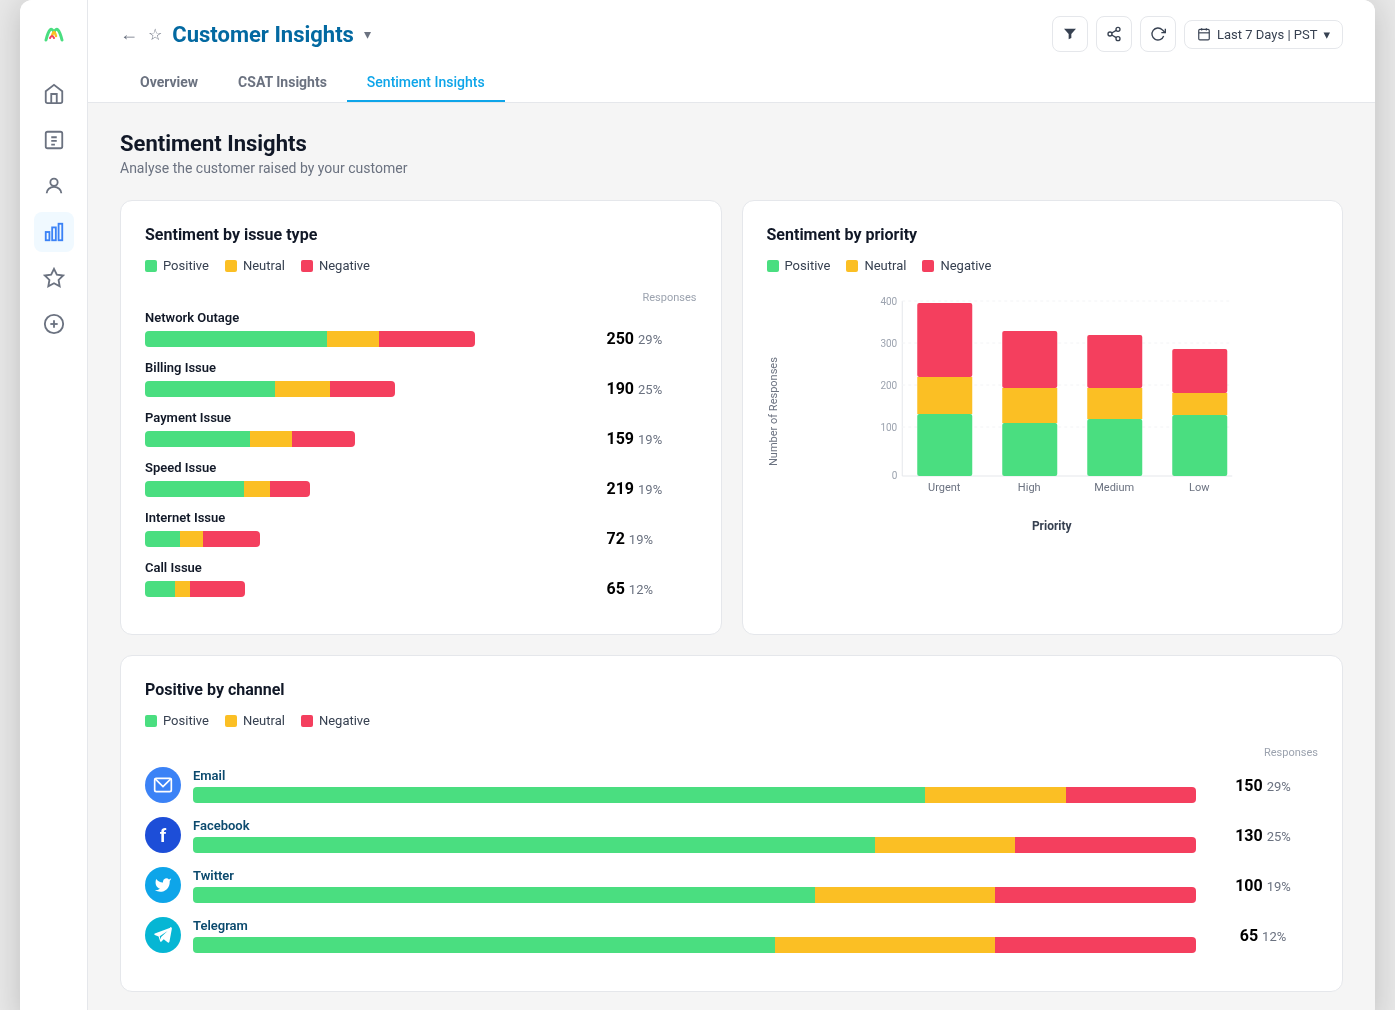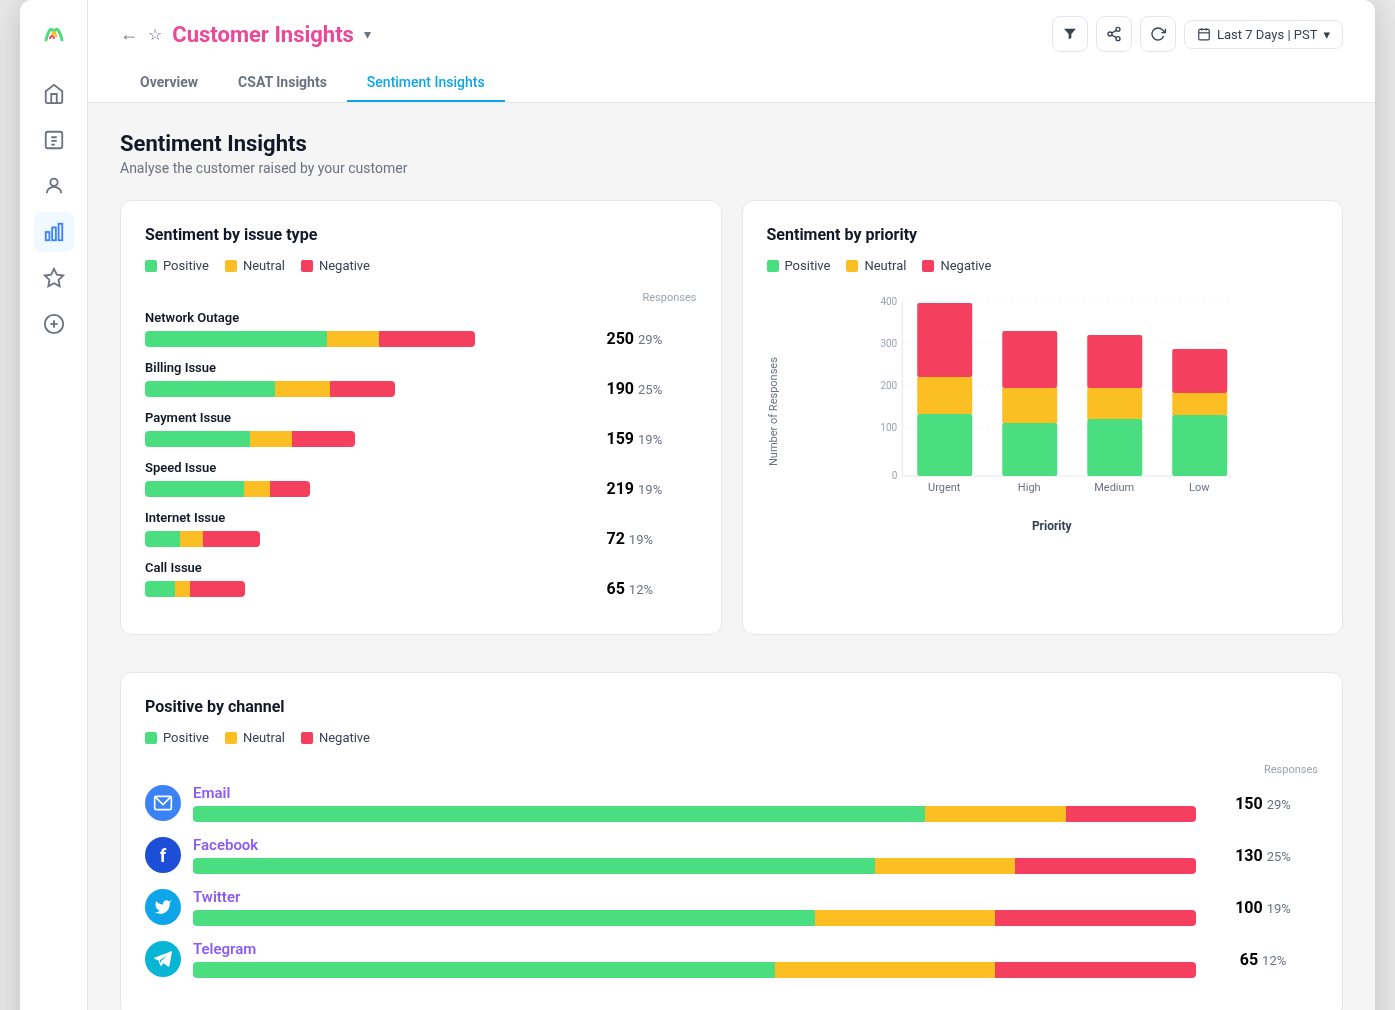--- a/index.html
+++ b/index.html
@@ -67,21 +67,21 @@
       margin-bottom: 12px;
     }
     .header-left {
       display: flex;
       align-items: center;
       gap: 10px;
     }
     .header-title {
       font-size: 22px;
       font-weight: 700;
-      color: #ec4899;
+      color: #0369a1;
     }
     .header-actions {
       display: flex;
       align-items: center;
       gap: 8px;
     }
     .icon-btn {
       width: 36px; height: 36px;
       border: 1px solid #e5e7eb;
       border-radius: 8px;
@@ -133,21 +133,21 @@
     .page-subtitle {
       font-size: 14px;
       color: #6b7280;
       margin-bottom: 24px;
     }
 
     
     .cards-row {
       display: flex;
       gap: 20px;
-      margin-bottom: 37px;
+      margin-bottom: 20px;
     }
     .card {
       background: #fff;
       border-radius: 12px;
       border: 1px solid #e5e7eb;
       padding: 24px;
     }
     .card-half { flex: 1; }
     .card-full { flex: 1; }
     .card-title {
@@ -212,23 +212,23 @@
     }
     .channel-icon {
       width: 36px; height: 36px;
       border-radius: 50%;
       display: flex; align-items: center; justify-content: center;
       font-size: 18px;
       flex-shrink: 0;
     }
     .channel-bar-wrap { flex: 1; }
     .channel-label {
-      font-size: 15px;
+      font-size: 13px;
       font-weight: 600;
-      color: #8b5cf6;
+      color: #0c4a6e;
       margin-bottom: 4px;
     }
     .channel-bar {
       display: flex;
       height: 16px;
       border-radius: 4px;
       overflow: hidden;
     }
     .channel-resp { width: 110px; text-align: center; }
 

